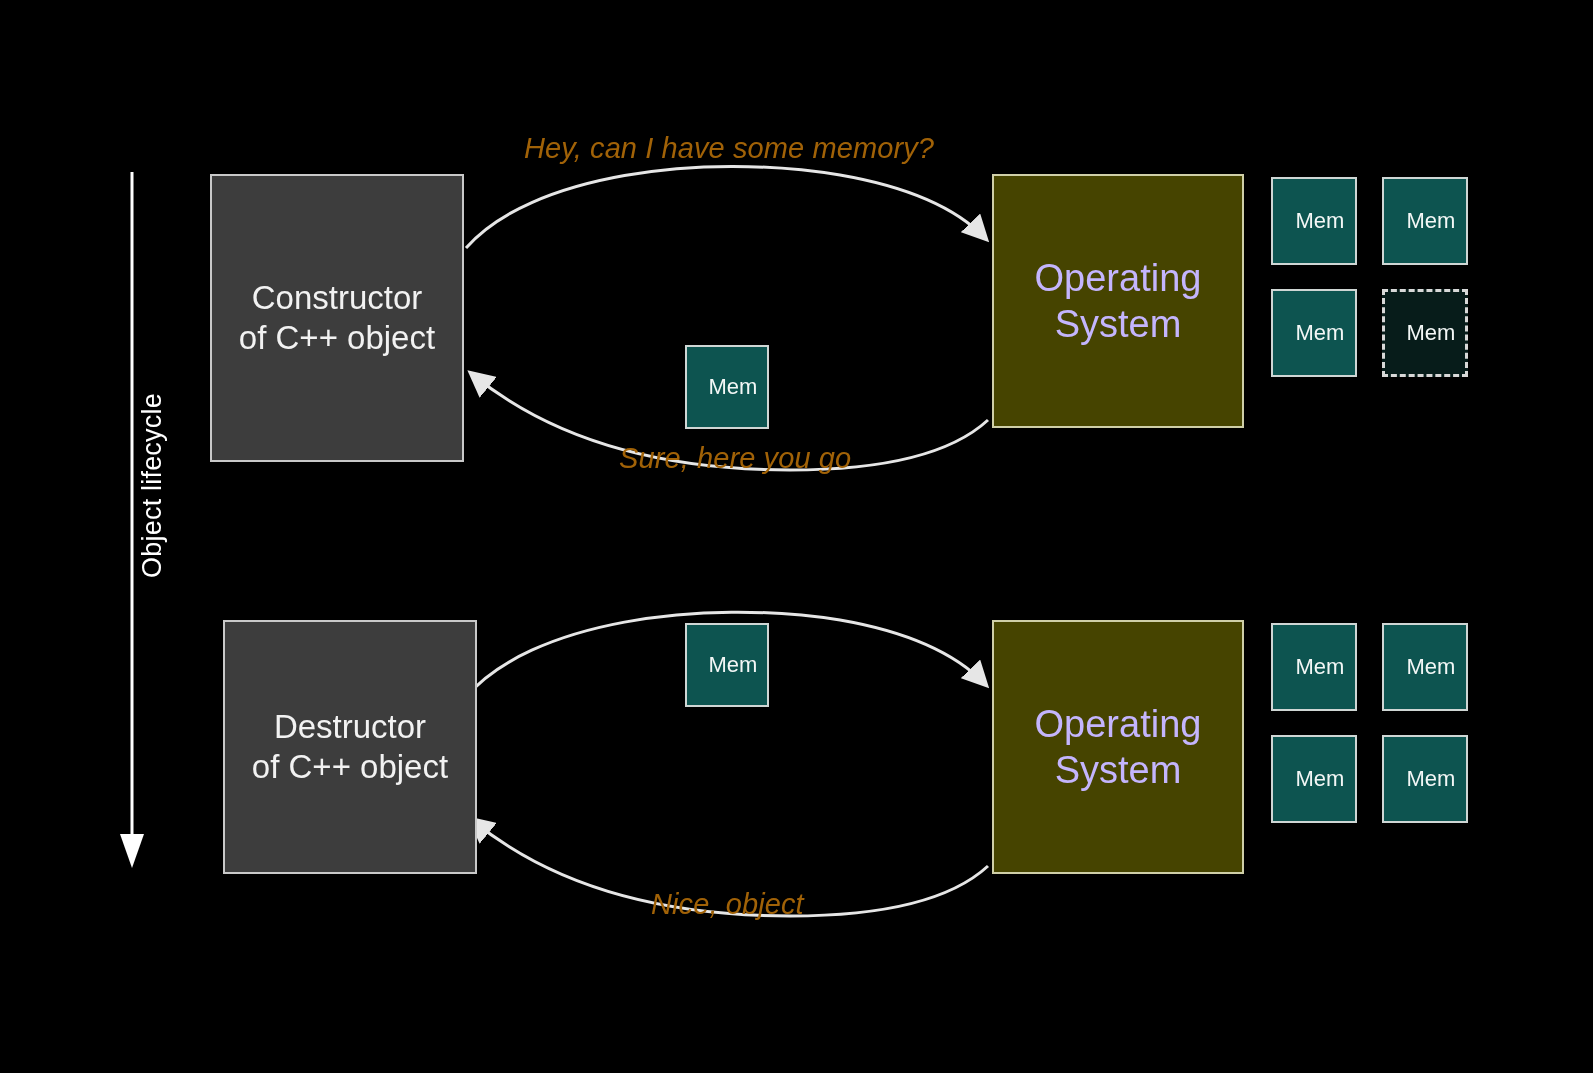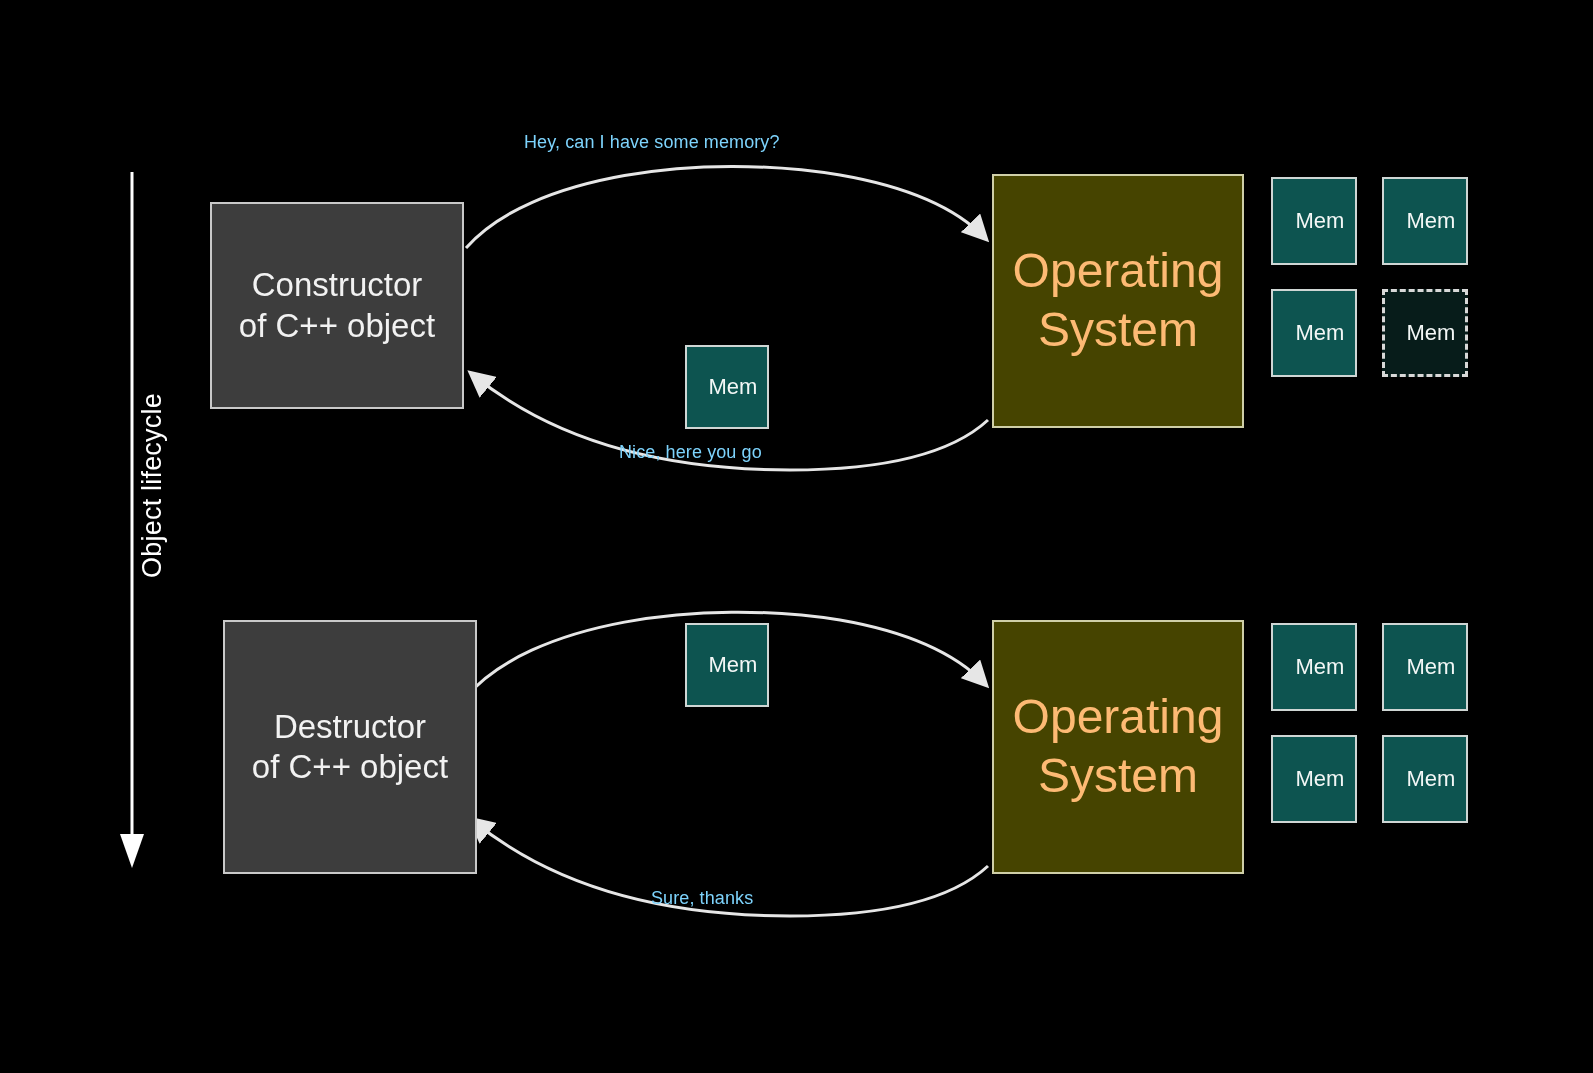--- a/index.html
+++ b/index.html
@@ -62,22 +62,22 @@
 
   .box-gray {
     background: #3d3d3d;
     border-color: #c9c9c9;
     font-size: 33px;
     color: #f2f2f2;
   }
   .box-olive {
     background: #464400;
     border-color: #cfcfa8;
-    font-size: 48px;
-    color: #fdba74;
+    font-size: 38px;
+    color: #c4b5fd;
   }
 
   
   .mem-chip {
     position: absolute;
     box-sizing: border-box;
     width: 86px;
     height: 88px;
     background: #0d5450;
     border: 2px solid #cfd6d4;
@@ -93,24 +93,25 @@
     border: 3px dashed #d8d8d8;
   }
   .mem-chip.loose {
     width: 84px;
     height: 84px;
   }
 
   
   .arrow-label {
     position: absolute;
-    font-size: 18px;
-    color: #7dd3fc;
+    font-size: 29px;
+    color: #a16207;
     white-space: nowrap;
     letter-spacing: 0.1px;
+    font-style: italic;
   }
 
   
   #arrow-layer {
     position: absolute;
     left: 0; top: 0;
     width: 1593px;
     height: 1073px;
     pointer-events: none;
   }
@@ -137,34 +138,34 @@
 
     <path d="M466,248 C530,175 700,152 840,175 C915,188 960,212 985,238" fill="none" stroke="#e6e6e6" stroke-width="3" marker-end="url(#arrowhead)"></path>
 
     <path d="M988,420 C950,455 880,470 790,470 C640,470 540,430 472,374" fill="none" stroke="#e6e6e6" stroke-width="3" marker-end="url(#arrowhead)"></path>
 
     <path d="M466,697 C530,622 700,598 840,620 C915,633 960,658 985,684" fill="none" stroke="#e6e6e6" stroke-width="3" marker-end="url(#arrowhead)"></path>
 
     <path d="M988,866 C950,901 880,916 790,916 C640,916 540,876 472,820" fill="none" stroke="#e6e6e6" stroke-width="3" marker-end="url(#arrowhead)"></path>
   </svg>
 
-  <div class="node-box box-gray" style="left:210px; top:174px; width:254px; height:207px;margin-top:28px;">
+  <div class="node-box box-gray" style="left:210px; top:174px; width:254px; height:288px;">
     <span class="node-text">
       <span>Constructor</span><br>
       <span>of C++ object</span>
     </span>
   </div>
 
   <div class="arrow-label" style="left:524px; top:132px;">Hey, can I have some memory?</div>
 
   <div class="mem-chip loose" style="left:685px; top:345px;">
     <span>Mem</span>
   </div>
 
-  <div class="arrow-label" style="left:619px; top:442px;">Nice, here you go</div>
+  <div class="arrow-label" style="left:619px; top:442px;">Sure, here you go</div>
 
   <div class="node-box box-olive" style="left:992px; top:174px; width:252px; height:254px;">
     <span class="node-text">
       <span>Operating</span><br>
       <span>System</span>
     </span>
   </div>
 
   <div class="mem-chip" style="left:1271px; top:177px;">
     <span>Mem</span>
@@ -184,21 +185,21 @@
       <span>Destructor</span><br>
       <span>of C++ object</span>
     </span>
   </div>
 
 
   <div class="mem-chip loose" style="left:685px; top:623px;">
     <span>Mem</span>
   </div>
 
-  <div class="arrow-label" style="left:651px; top:888px;">Sure, thanks</div>
+  <div class="arrow-label" style="left:651px; top:888px;">Nice, object</div>
 
   <div class="node-box box-olive" style="left:992px; top:620px; width:252px; height:254px;">
     <span class="node-text">
       <span>Operating</span><br>
       <span>System</span>
     </span>
   </div>
 
   <div class="mem-chip" style="left:1271px; top:623px;">
     <span>Mem</span>

